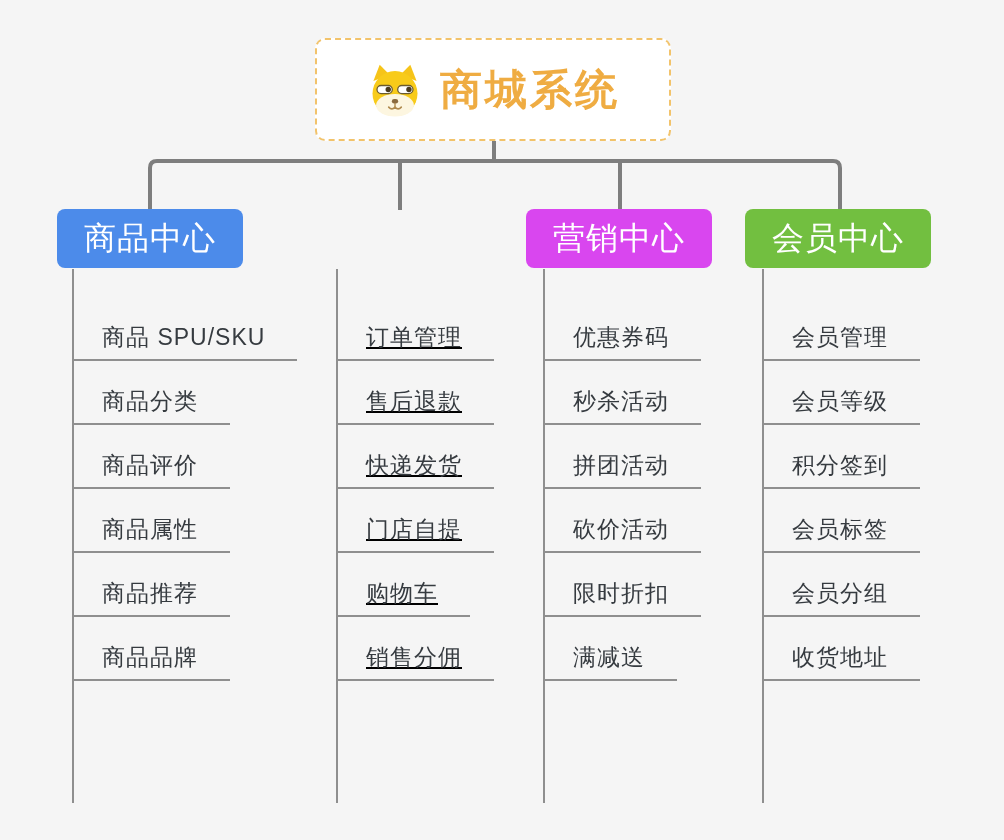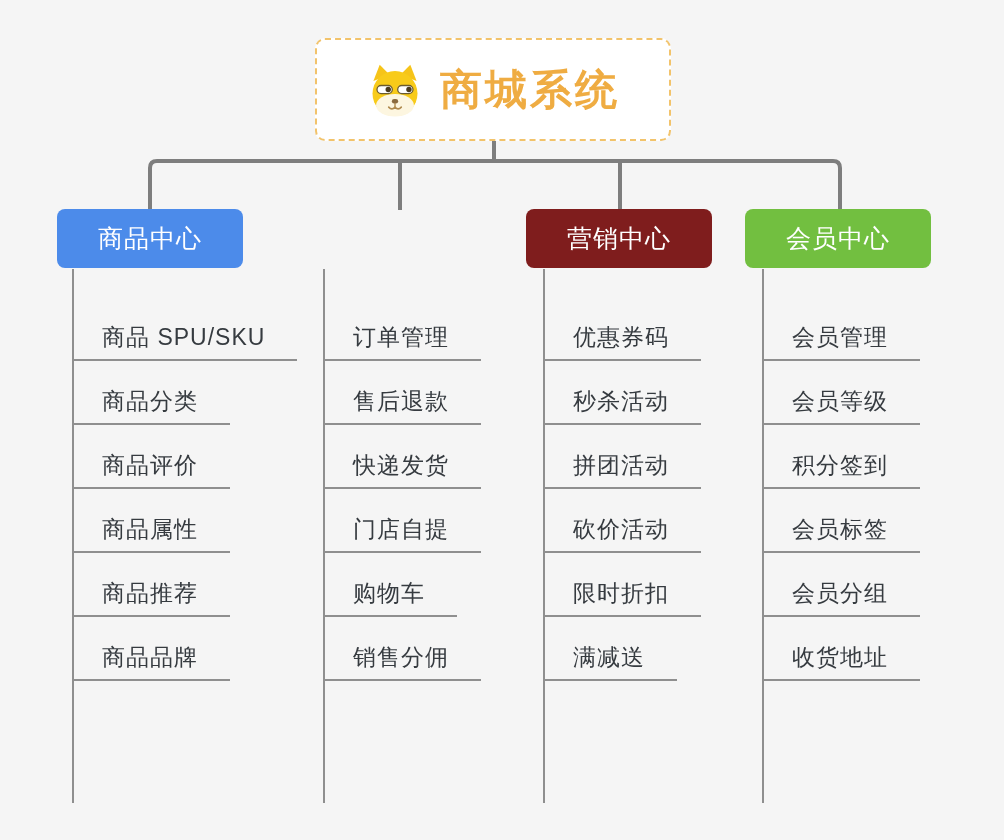--- a/index.html
+++ b/index.html
@@ -28,37 +28,37 @@
     line-height:1;
   }
   .dog-icon{width:58px;height:54px;display:inline-block;}
   .dog-icon svg{width:58px;height:54px;display:block;}
 
   
   .branch-node{
     position:absolute;top:209px;width:186px;height:59px;
     border-radius:8px;
     display:flex;align-items:center;justify-content:center;
-    color:#FFFFFF;font-size:25px;letter-spacing:1px;
+    color:#FFFFFF;font-size:32px;letter-spacing:1px;
     cursor:pointer;box-sizing:border-box;
   }
   .b0{left:57px;}
   .b1{left:307px;}
   .b2{left:526px;}
   .b3{left:745px;}
 
   
   .leaf-col{
     position:absolute;top:269px;height:534px;
     border-left:2px solid #8F8F8F;
     display:flex;flex-direction:column;align-items:flex-start;
     box-sizing:border-box;
   }
   .c0{left:72px;}
-  .c1{left:323px;}
+  .c1{left:336px;text-decoration:underline;}
   .c2{left:543px;}
   .c3{left:762px;}
   .leaf-item{
     height:64px;box-sizing:border-box;
     border-bottom:2px solid #8F8F8F;
     display:flex;align-items:flex-end;
     width:max-content;
     cursor:pointer;
   }
   .leaf-item:first-child{height:92px;}
@@ -94,21 +94,21 @@
         <circle cx="47.5" cy="29.5" r="3" fill="#4A3B1E"></circle>
         <rect x="28.5" y="40" width="7" height="5" rx="2.5" fill="#8B6B3F"></rect>
         <path d="M25 49 Q28.5 53 32 49 Q35.5 53 39 49" fill="none" stroke="#B08A4E" stroke-width="1.8" stroke-linecap="round"></path>
         <path d="M32 45 V 48" stroke="#B08A4E" stroke-width="1.5" stroke-linecap="round"></path>
       </svg>
     </span>
     <span class="root-label">商城系统</span>
   </div>
 
   <div class="branch-node b0" style="background: rgb(76, 139, 234);">商品中心</div>
-  <div class="branch-node b2" style="background: #7f1d1d;">营销中心</div>
+  <div class="branch-node b2" style="background: #d946ef;">营销中心</div>
   <div class="branch-node b3" style="background: rgb(114, 191, 64);">会员中心</div>
 
   <div class="leaf-col c0">
     <div class="leaf-item">
         <span>商品 SPU/SKU</span>
       </div>
     <div class="leaf-item">
         <span>商品分类</span>
       </div>
     <div class="leaf-item">

